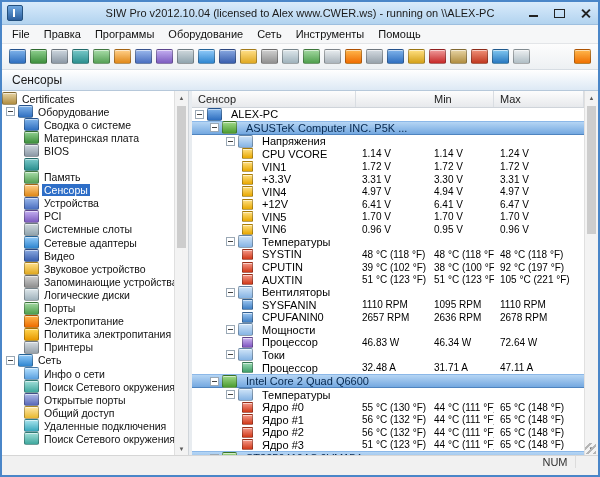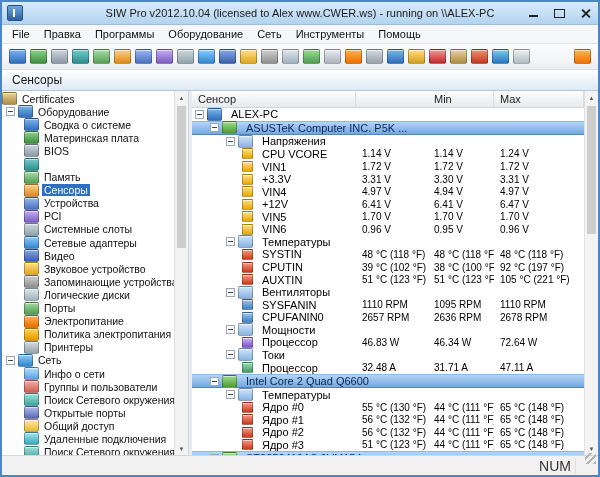--- a/index.html
+++ b/index.html
@@ -68,21 +68,21 @@
   .trow.group .cname{padding-left:34px;}
   .trow.leaf .cname{padding-left:50px;}
   .rlabel{font-size:11px;color:#000;margin-left:9px;overflow:hidden;}
   .cval{box-sizing:border-box;padding-left:6px;font-size:10px;color:#000;overflow:hidden;}
   .trow .cval:nth-child(2){width:72px;flex:none;}
   .trow .cval:nth-child(3){width:66px;flex:none;}
   .trow .cval:nth-child(4){flex:1;}
   .trow.device{background:linear-gradient(#b5d5f4,#74a8e0);border-top:1px solid #8cb8e8;border-bottom:1px solid #4f84bf;}
   .trow.device .rlabel{color:#06284f;}
   
-  .statusbar{height:19px;flex:none;background:#f1f1f1;border-top:1px solid #d6d6d6;display:flex;align-items:center;font-size:14px;color:#333;}
+  .statusbar{height:19px;flex:none;background:#f1f1f1;border-top:1px solid #d6d6d6;display:flex;align-items:flex-start;font-size:11px;color:#333;}
   .sb-seg{border-right:1px solid #dcdcdc;display:flex;align-items:center;}
   .sb-main{flex:1;padding-left:8px;}
   .sb-num{width:40px;justify-content:center;}
   .sb-grip{width:22px;position:relative;border-right:none;}
   .sb-grip::before{content:'';position:absolute;right:2px;bottom:2px;width:11px;height:11px;
     background:repeating-linear-gradient(135deg,transparent 0 3px,#b5b5b5 3px 5px);}
   
   .ic-summary,.ic-hardware,.ic-monitor,.ic-computer{background:linear-gradient(#7fb3ea,#2f6fc0);}
   .ic-motherboard{background:linear-gradient(#8fd08f,#3d8f3d);}
   .ic-bios{background:linear-gradient(#cdd6de,#8b98a5);}
@@ -326,24 +326,20 @@
           <div class="tree-item lvl0">
             <span class="exp"></span>
             <span class="ic tic ic-networksec"></span>
             <span class="tlabel">Сеть</span>
           </div>
           <div class="tree-item lvl1">
             <span class="ic tic ic-netinfo"></span>
             <span class="tlabel">Инфо о сети</span>
           </div>
           <div class="tree-item lvl1">
-            <span class="ic tic ic-users"></span>
-            <span class="tlabel">Группы и пользователи</span>
-          </div>
-          <div class="tree-item lvl1">
             <span class="ic tic ic-netscan"></span>
             <span class="tlabel">Поиск Сетевого окружения</span>
           </div>
           <div class="tree-item lvl1">
             <span class="ic tic ic-openports"></span>
             <span class="tlabel">Открытые порты</span>
           </div>
           <div class="tree-item lvl1">
             <span class="ic tic ic-shares"></span>
             <span class="tlabel">Общий доступ</span>

